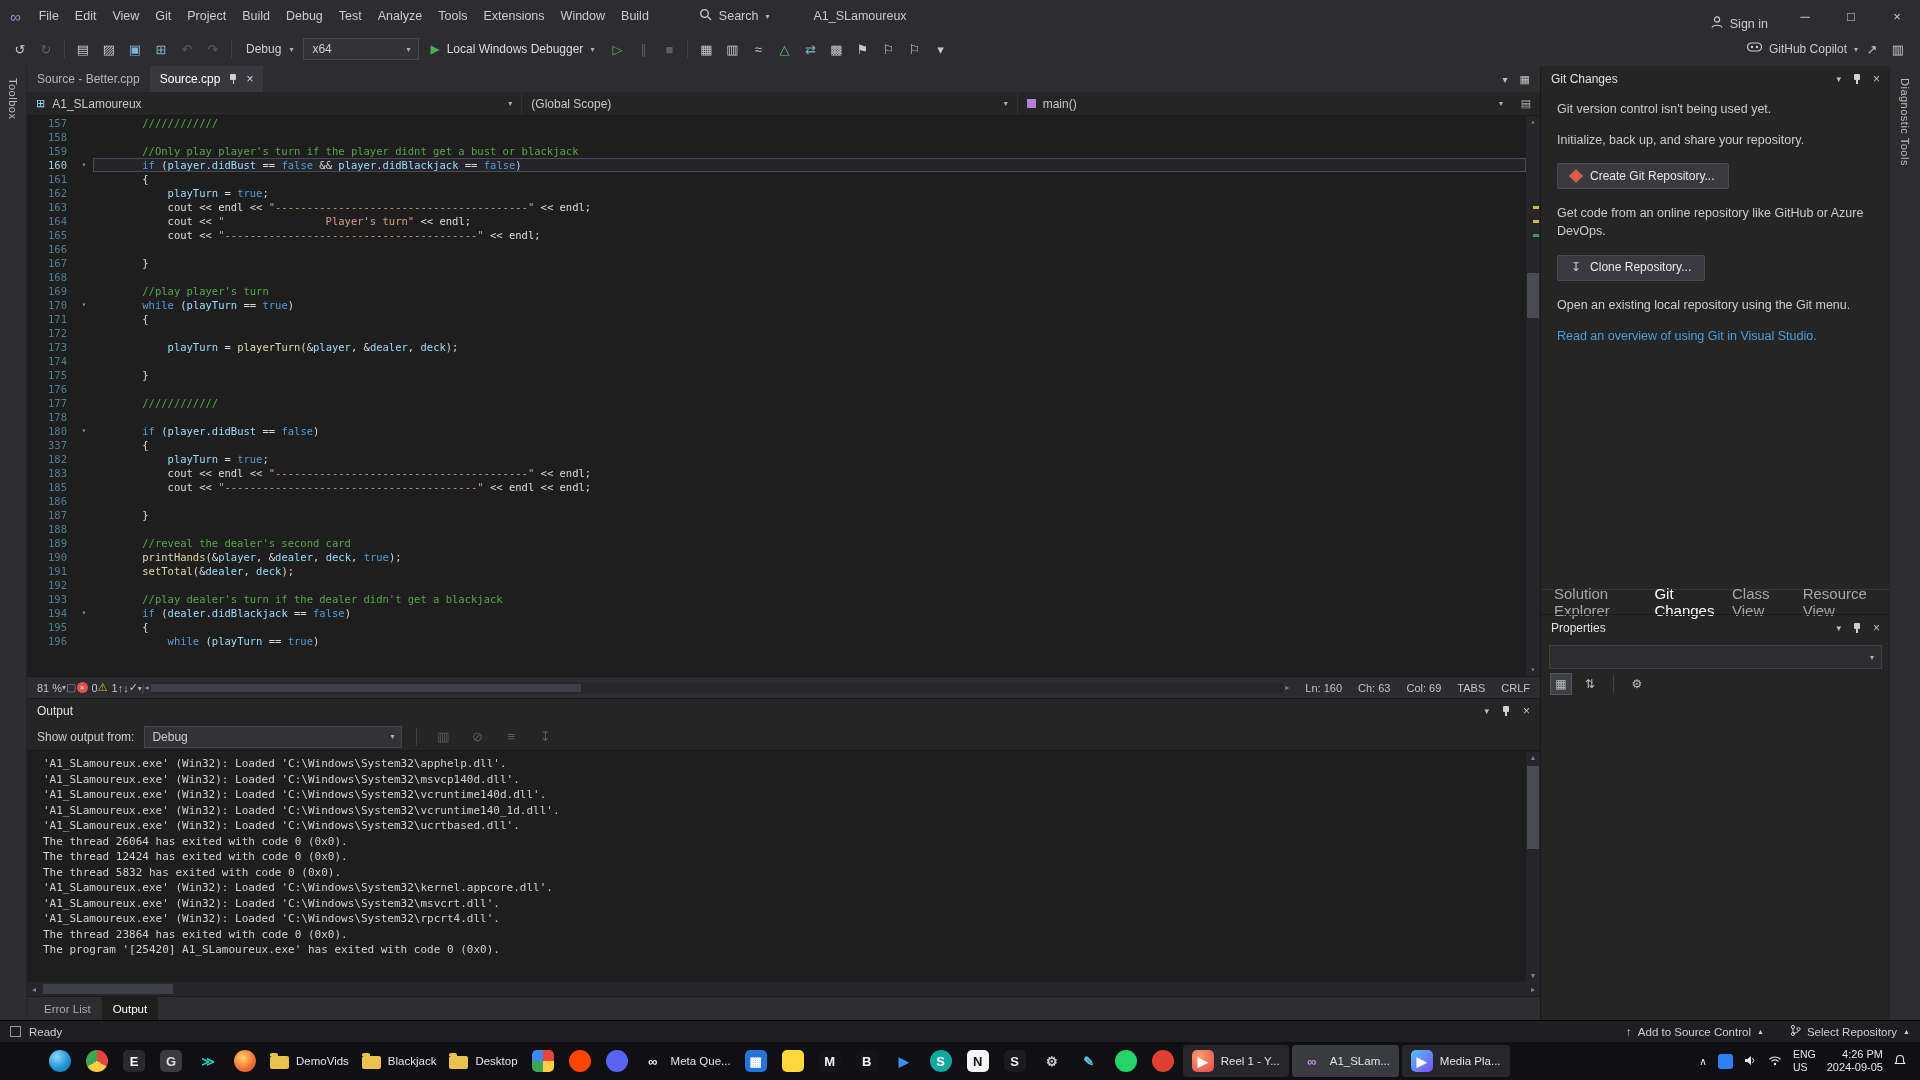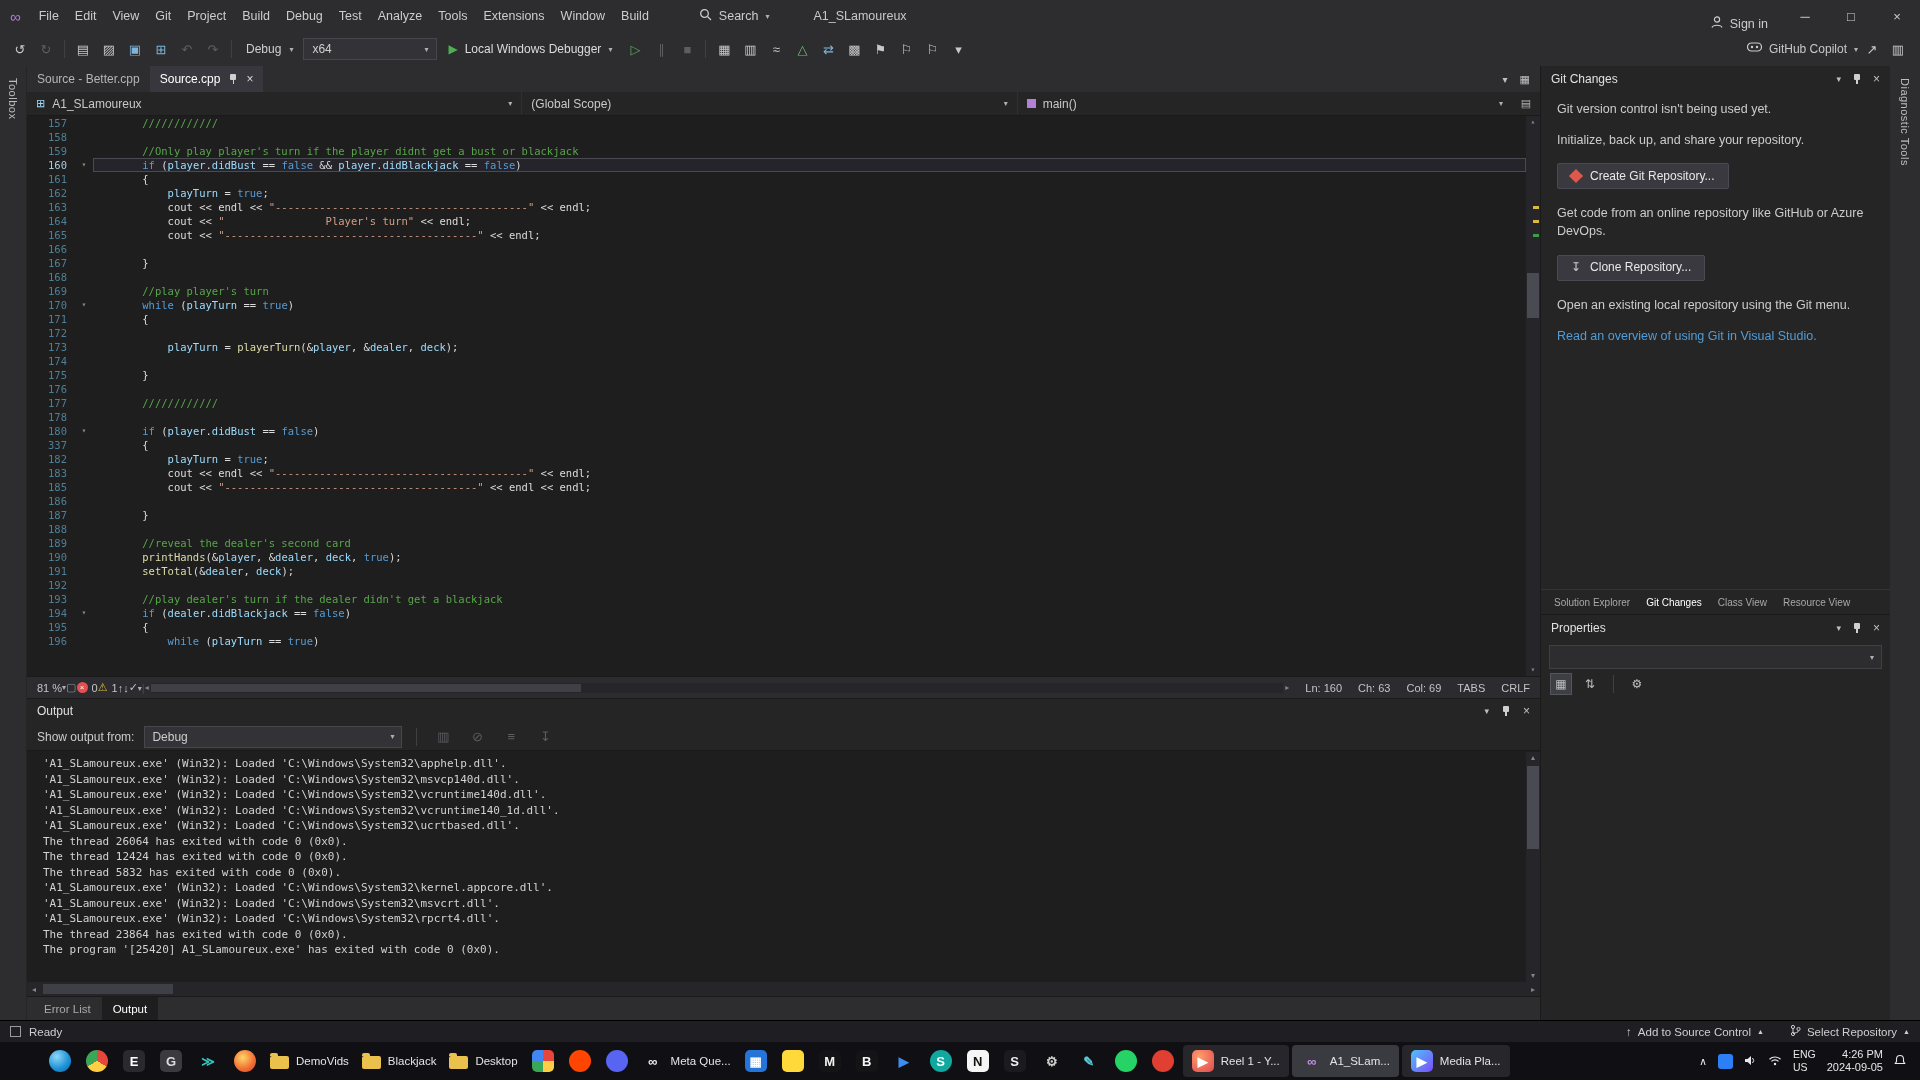--- a/index.html
+++ b/index.html
@@ -23,21 +23,21 @@
 
   
   .toolbar { height:34px; background:#2d2d30; display:flex; align-items:center;
     padding:0 8px; gap:2px; color:#c8c8c8; flex:none; }
   .tb-icon { width:24px; height:24px; display:flex; align-items:center;
     justify-content:center; font-size:13px; }
   .tb-icon.dis { color:#5d5d62; }
   .tb-sep { width:1px; height:18px; background:#3f3f46; margin:0 4px; }
   .combo { height:22px; display:flex; align-items:center; gap:8px; padding:0 8px;
     font-size:12px; color:#d0d0d0; }
-  .combo.boxed { border:1px solid #46464c; background:#333337; width:134px;text-align:center; }
+  .combo.boxed { border:1px solid #46464c; background:#333337; width:116px;text-align:center; }
   .combo.boxed .caret { margin-left:auto; }
   .run-btn { display:flex; align-items:center; gap:7px; padding:0 9px; font-size:12px;
     color:#dcdcdc; height:24px; }
   .play { color:#4cb04f; font-size:12px; }
   .copilot { margin-left:auto; display:flex; align-items:center; gap:7px; font-size:12px; }
 
   
   .main { flex:1; display:flex; min-height:0; }
   .strip { background:#2d2d30; color:#bdbdbd; font-size:11px; flex:none; }
   .strip-left { width:26px; }
@@ -142,21 +142,21 @@
     color:#c0c0c0; }
   .git-body { flex:1; padding:8px 16px 0 16px; line-height:1.45; overflow:hidden; }
   .git-body p { margin:0 0 13px 0; }
   .vs-btn { display:inline-flex; align-items:center; gap:9px; height:26px; padding:0 13px;
     background:#39393f; border:1px solid #4a4a52; color:#e8e8e8; font-size:12px;
     margin:1px 0 15px 0; border-radius:2px; }
   .git-diamond { width:10px; height:10px; background:#e0574b; transform:rotate(45deg); }
   .clone-ic { color:#cfcfcf; font-size:12px; }
   .git-link { color:#4e9dda; }
   .git-tabs { height:25px; display:flex; align-items:center; gap:2px; padding:0 6px;
-    font-size:10px; color:#a8a8a8; border-top:1px solid #333338; flex:none; }
+    font-size:15px; color:#a8a8a8; border-top:1px solid #333338; flex:none; }
   .git-tab { padding:0 7px; }
   .git-tab.active { color:#ffffff; }
 
   .props { flex:1; border-top:1px solid #1a1a1a; display:flex; flex-direction:column; }
   .props-combo { height:24px; margin:4px 8px 2px 8px; background:#2d2d30;
     border:1px solid #3f3f46; display:flex; align-items:center; padding:0 7px; flex:none; }
   .props-combo .caret { margin-left:auto; }
   .props-toolbar { height:26px; display:flex; align-items:center; gap:9px; padding:0 10px;
     color:#c0c0c0; font-size:12px; flex:none; }
   .pt-ic { width:20px; height:20px; display:flex; align-items:center; justify-content:center; }

